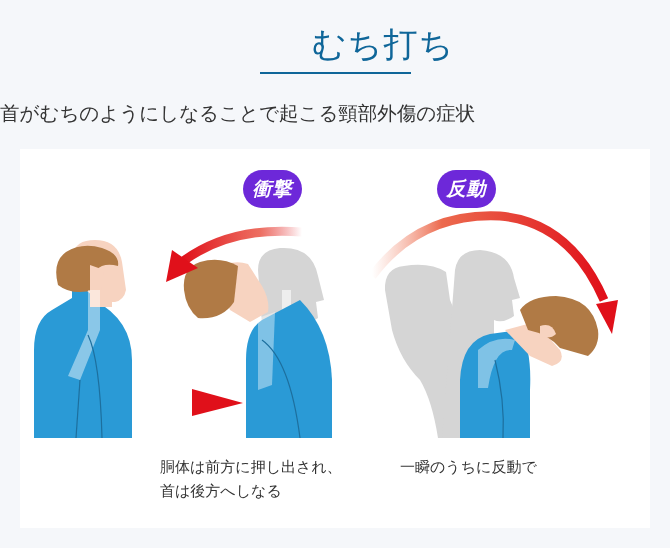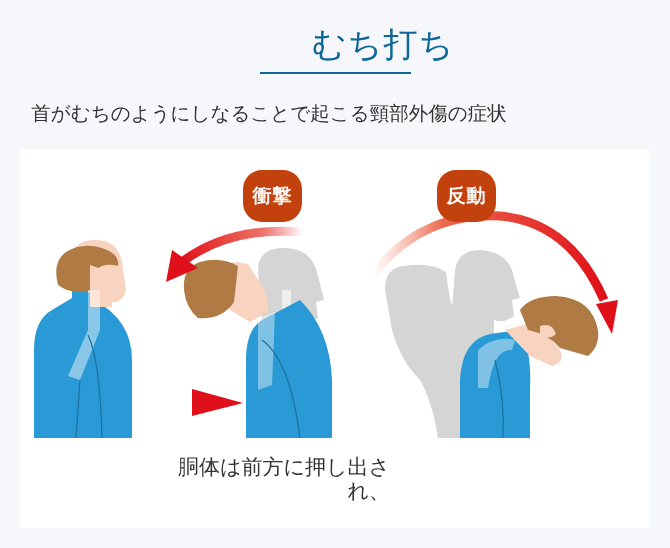--- a/index.html
+++ b/index.html
@@ -16,35 +16,36 @@
     font-size: 34px; font-weight: normal; letter-spacing: 1px;
     line-height: 44px;
     padding-left: 48px;
   }
   .title-underline {
     position: absolute; left: 260px; top: 72px; width: 151px; height: 2px;
     background: #0f6699;
   }
   .subtitle {
     position: absolute; left: 0; width: 538px; top: 100px;
-    text-align: center; color: #333; font-size: 19.5px; line-height: 28px;
+    color: #333; font-size: 19.5px; line-height: 28px;
   }
   .panel {
     position: absolute; left: 20px; top: 149px; width: 630px; height: 379px;
     background: #ffffff;
   }
   .badge {
-    position: absolute; height: 52px; border-radius: 19px;
-    background: #c2410c; color: #fff; font-size: 19px; font-weight: bold;
+    position: absolute; height: 38px; border-radius: 19px;
+    background: #6d28d9; color: #fff; font-size: 19px; font-weight: bold;
     display: flex; align-items: center; justify-content: center;
     letter-spacing: 1px;
+    font-style: italic;
   }
   .caption {
-    position: absolute; text-align: right; color: #333;
-    font-size: 21px; line-height: 24px;
+    position: absolute; text-align: left; color: #333;
+    font-size: 15px; line-height: 24px;
   }
   svg.illus { position: absolute; left: 0; top: 0; }
 </style>
 </head>
 <body>
 
 <div class="title">むち打ち</div>
 <div class="title-underline"></div>
 <div class="subtitle">首がむちのようにしなることで起こる頸部外傷の症状</div>
 
@@ -113,15 +114,17 @@
     <path d="M372 276 Q420 212 500 216 Q570 222 604 300" stroke="url(#arrowGradR)" stroke-width="9" fill="none"></path>
     <polygon points="596,304 618,300 612,334" fill="#e0101a"></polygon>
   </g>
 </svg>
 
 <div class="badge" style="left:243px; top:170px; width:59px;">衝撃</div>
 <div class="badge" style="left:437px; top:170px; width:59px;">反動</div>
 
 <div class="caption" style="left:160px; top:455px; width:230px;">
   <div>胴体は前方に押し出され、</div>
+  <div>首は後方へしなる</div>
 </div>
 <div class="caption" style="left:400px; top:455px; width:210px;">
+  <div>一瞬のうちに反動で</div>
 </div>
 
 </body></html>

